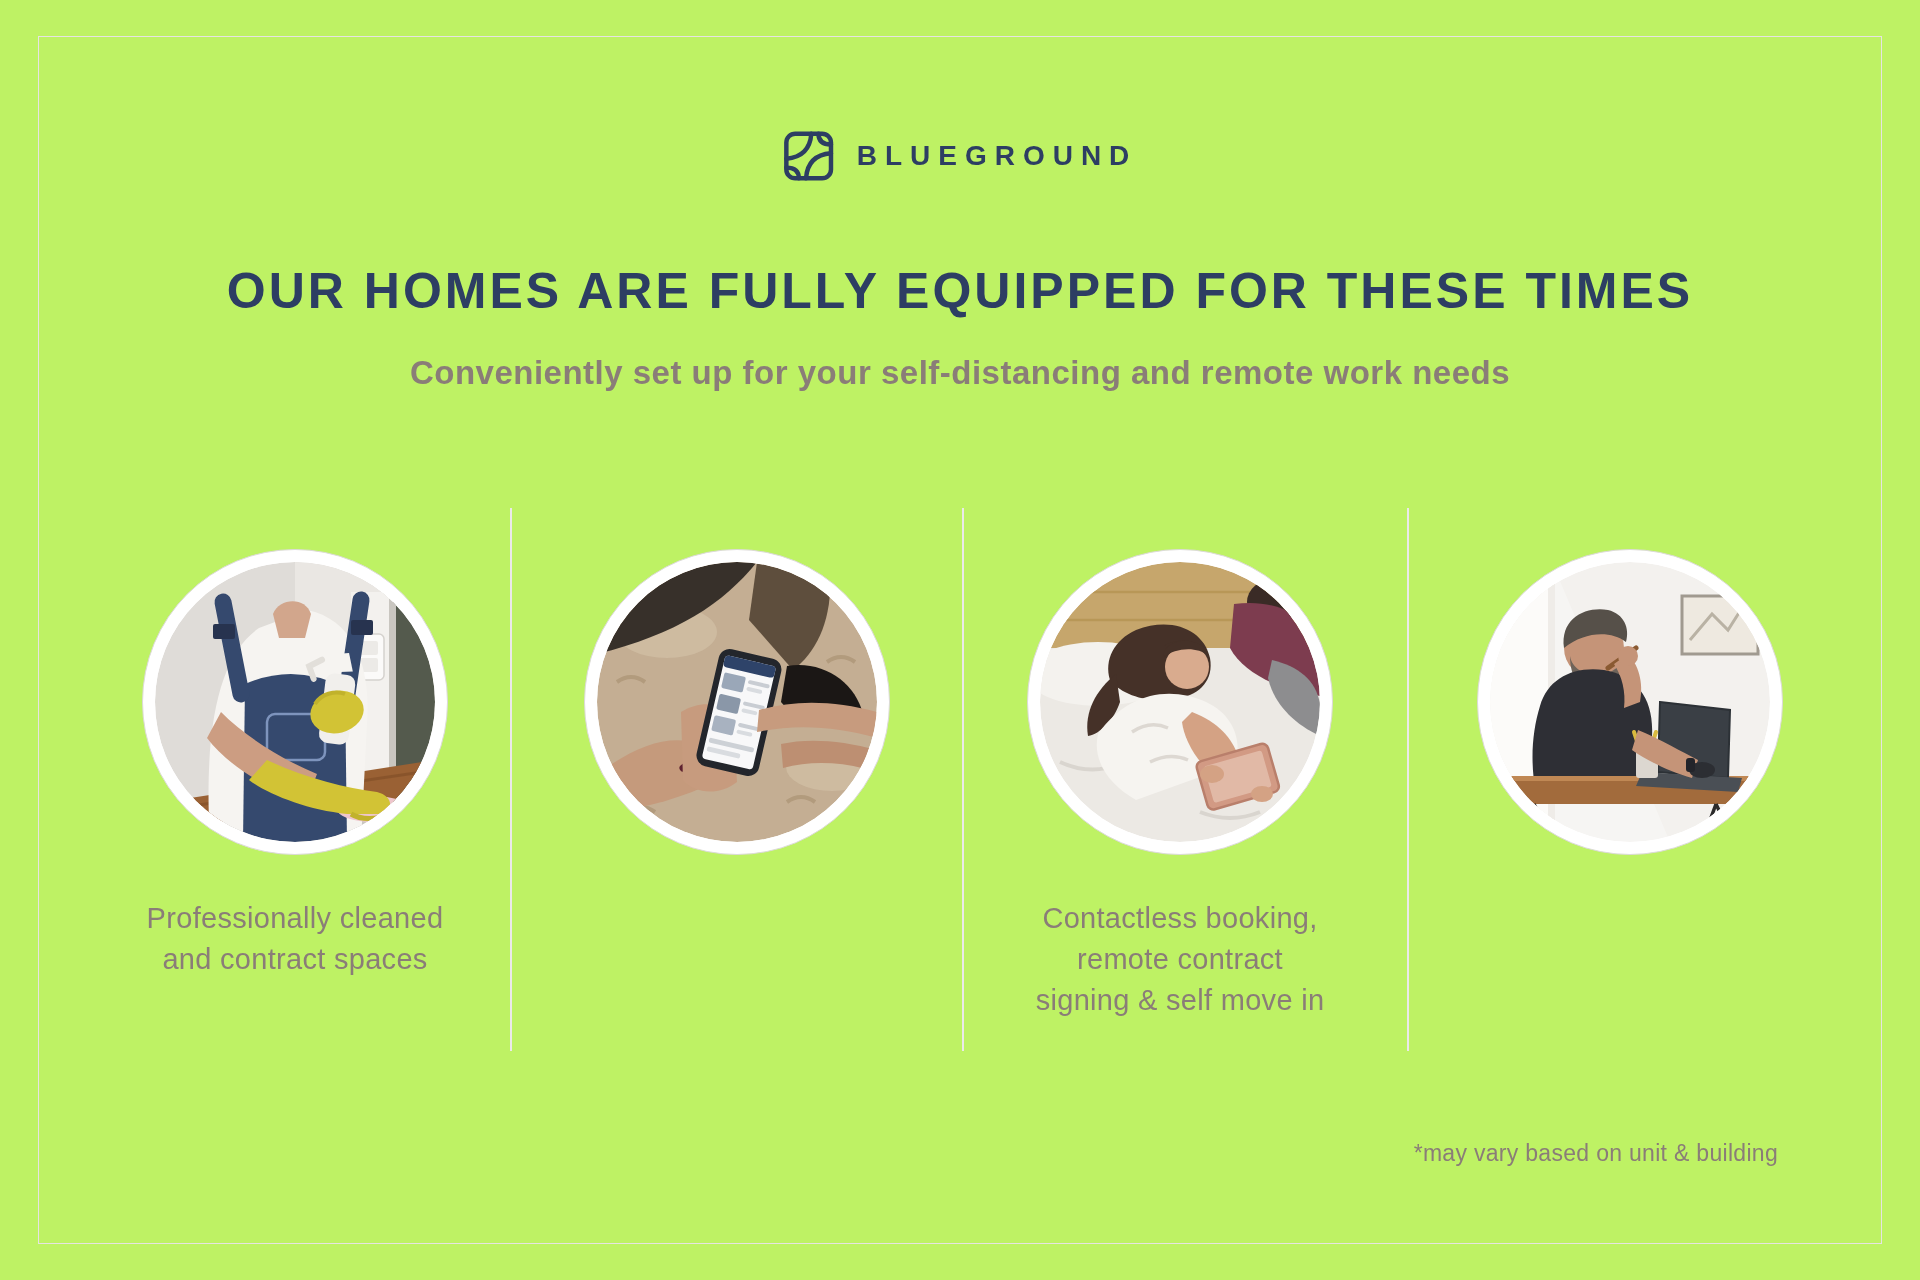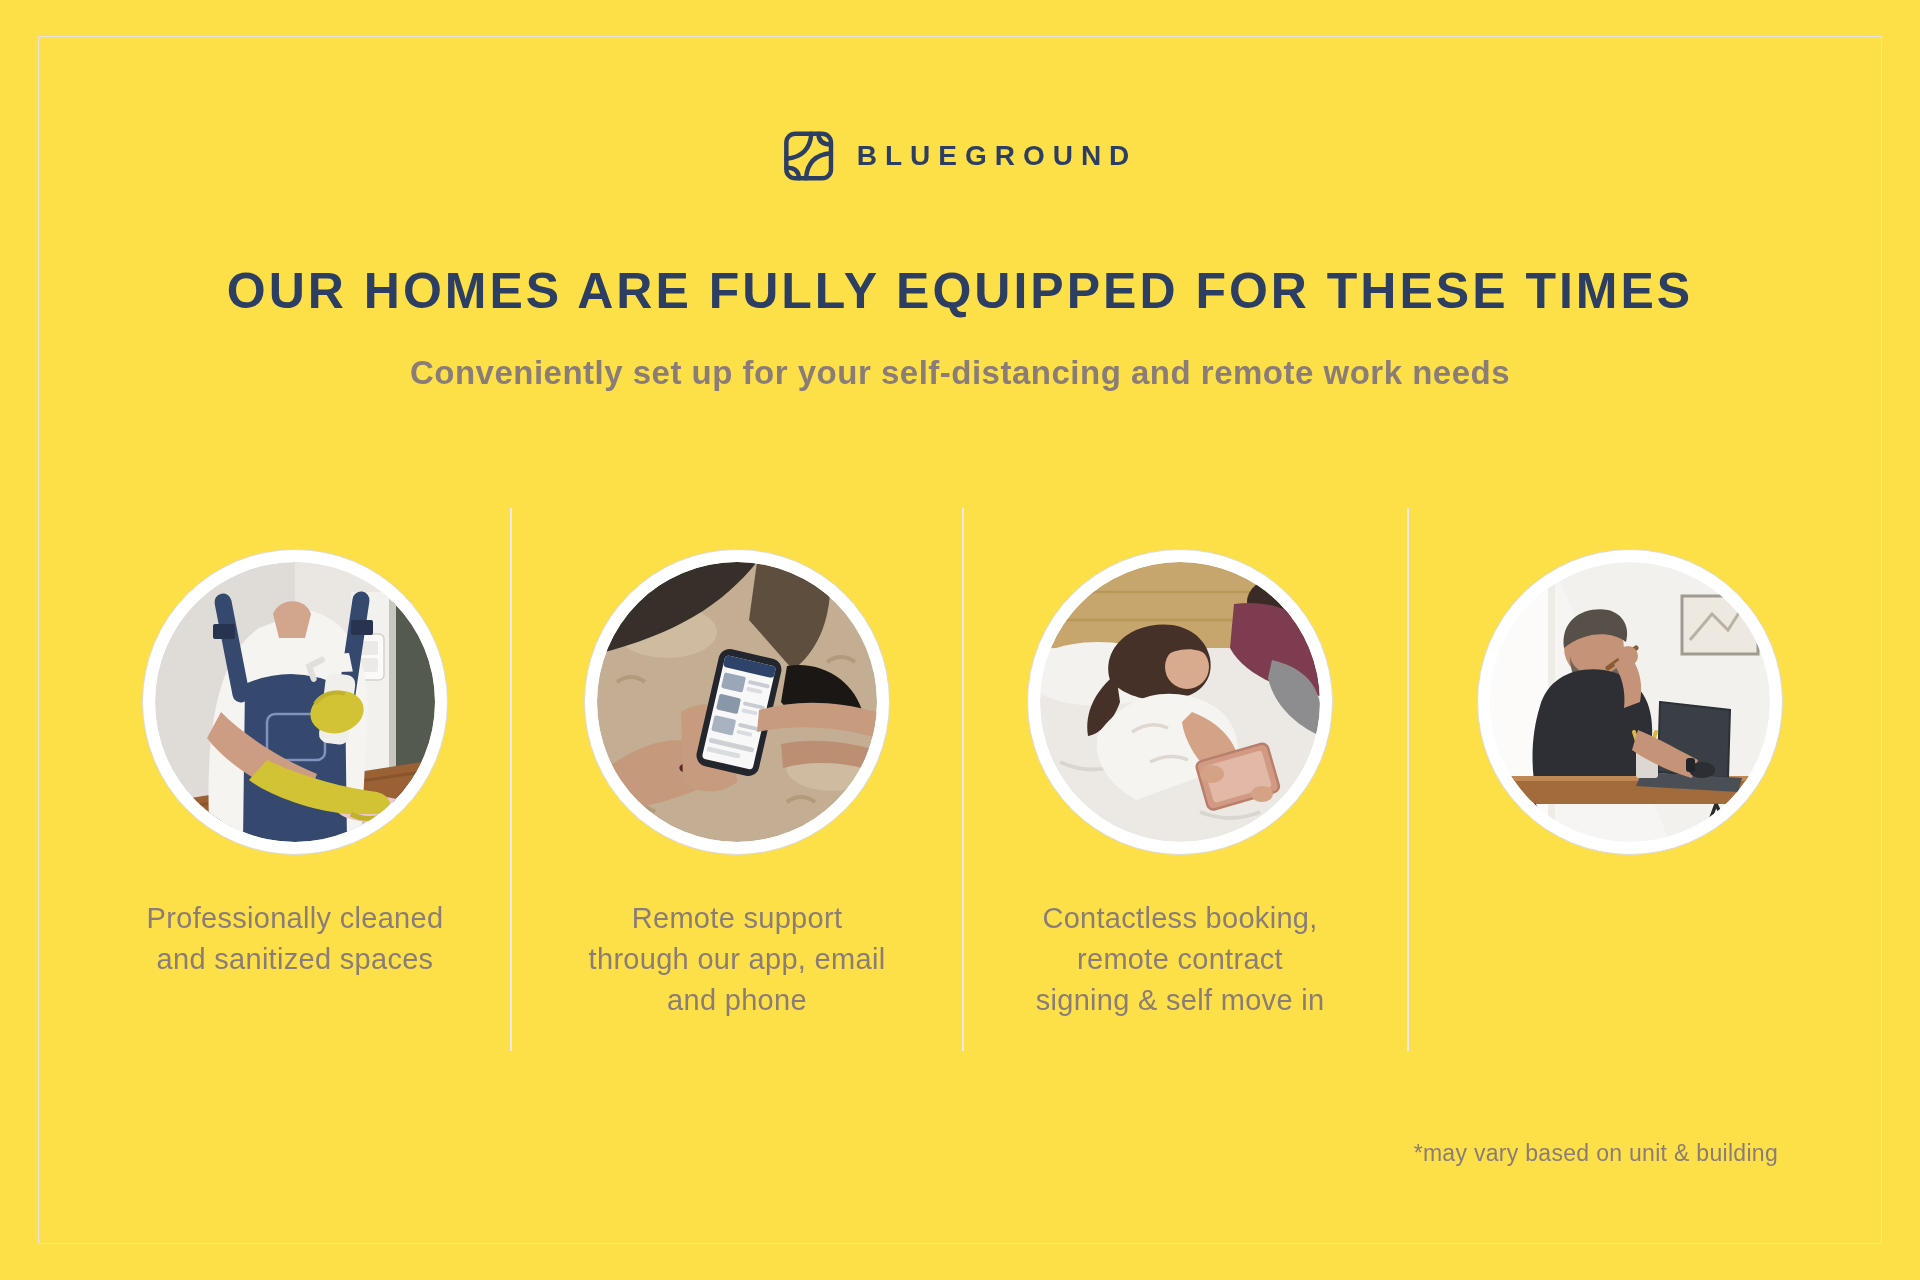--- a/index.html
+++ b/index.html
@@ -1,16 +1,16 @@
 <!DOCTYPE html>
 <html><head>
 <meta charset="utf-8">
 <style>
   html,body{margin:0;padding:0;background:#ffffff;}
-  .page{position:relative;width:1920px;height:1280px;background:#fde047;overflow:hidden;
+  .page{position:relative;width:1920px;height:1280px;background:#bef264;overflow:hidden;
         font-family:"Liberation Sans",sans-serif;}
   .frame{position:absolute;left:38px;top:36px;right:38px;bottom:36px;
          border:1.5px solid #e6e3e3;pointer-events:none;}
   
   .logo{position:absolute;top:131px;left:50%;transform:translateX(-50%);
         display:flex;align-items:center;gap:22px;}
   .logo svg{display:block;}
   .wordmark{font-size:28px;font-weight:700;letter-spacing:8px;color:#2d3e63;line-height:1;}
   
   .title{position:absolute;top:262px;left:0;width:100%;margin:0;text-align:center;
@@ -96,21 +96,21 @@
             <rect x="168" y="112" width="30" height="70" rx="9" fill="#f1efec"></rect>
             <path d="M168 112 L158 96 L188 90 L194 108 Z" fill="#f6f4f1"></path>
             <path d="M162 100 L150 108 L156 120" stroke="#e2dfda" stroke-width="6" fill="none" stroke-linecap="round"></path>
           </g>
           <ellipse cx="182" cy="150" rx="27" ry="21" fill="#d2c335" transform="rotate(-14 182 150)"></ellipse>
           <path d="M160 142 C166 132 180 128 190 132" stroke="#c1b22b" stroke-width="4" fill="none"></path>
         </g>
       </svg>
     </div>
     <p class="caption">Professionally cleaned
-and sanitized spaces</p>
+and contract spaces</p>
   </section>
 
   <section class="feature f2">
     <div class="ring">
       <svg viewBox="0 0 280 280">
         <defs>
             <clipPath id="c2">
               <circle cx="140" cy="140" r="140"></circle>
             </clipPath>
           </defs>
@@ -145,23 +145,20 @@
             <rect x="144" y="167" width="16" height="4" rx="2" fill="#d9dce0"></rect>
             <rect x="119" y="181" width="46" height="5" rx="2" fill="#cdd1d6"></rect>
             <rect x="119" y="190" width="34" height="5" rx="2" fill="#d9dce0"></rect>
           </g>
 
           <path d="M280 150 C236 138 196 138 162 148 L160 170 C198 162 238 164 280 176 Z" fill="#c79b7e"></path>
           <path d="M280 188 C244 178 210 176 184 182 L186 206 C216 198 248 200 280 210 Z" fill="#bd8f72"></path>
         </g>
       </svg>
     </div>
-    <p class="caption">Remote support
-through our app, email
-and phone</p>
   </section>
 
   <section class="feature f3">
     <div class="ring">
       <svg viewBox="0 0 280 280">
         <defs>
             <clipPath id="c3">
               <circle cx="140" cy="140" r="140"></circle>
             </clipPath>
           </defs>

